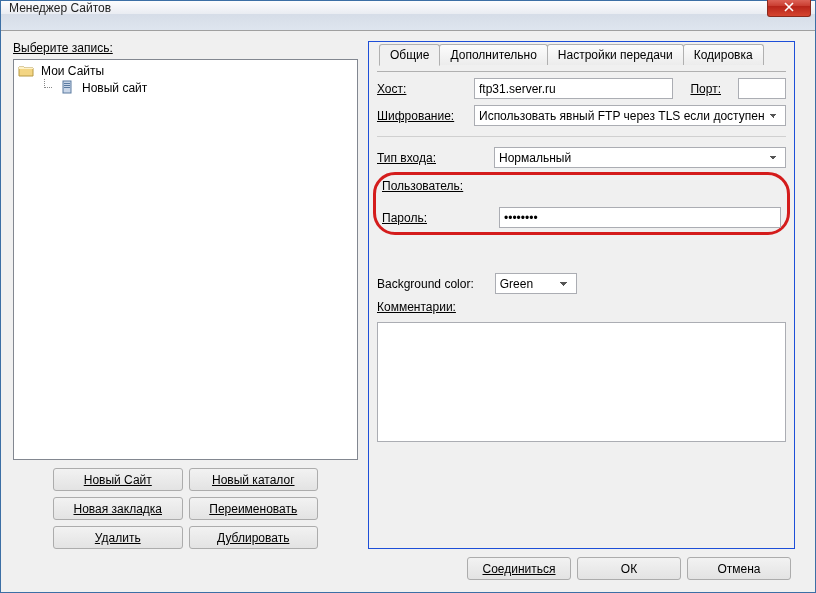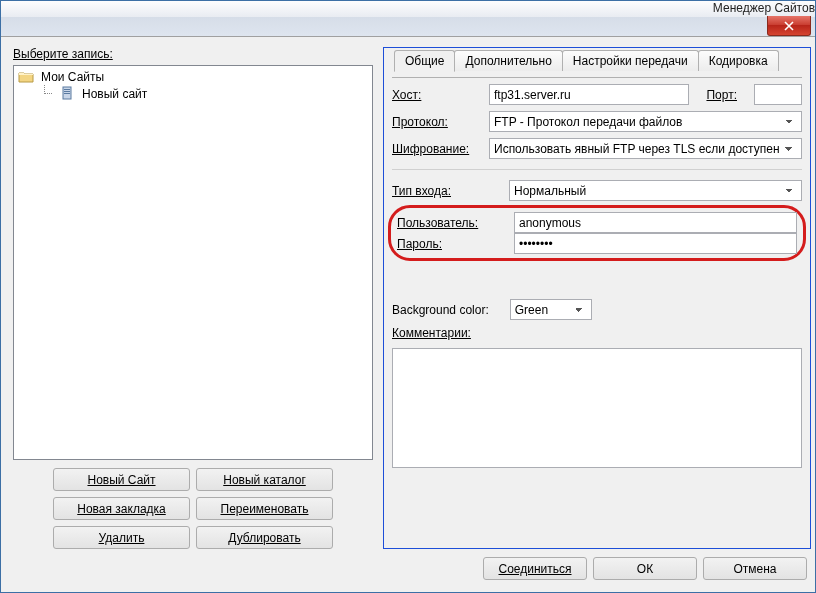--- a/index.html
+++ b/index.html
@@ -1,22 +1,22 @@
 <!DOCTYPE html>
 <html><head>
 <meta charset="utf-8">
 <style>
   * { box-sizing: border-box; font-family: "Segoe UI", Tahoma, sans-serif; font-size: 12px; }
   body { margin: 0; background: #5a7aa0; display: flex; align-items: center; justify-content: center; height: 100vh; }
   .window { width: 816px; height: 593px; background: #f0f0f0; border: 1px solid #3c6fa5; box-shadow: 0 4px 20px rgba(0,0,0,0.4); display: flex; flex-direction: column; }
-  .titlebar { height: 36px; background: linear-gradient(to bottom, #fdfdfe 0%, #e9ecf2 45%, #d6dde8 46%, #dee5ef 100%); border-bottom: 1px solid #a0a0a0; display: flex; align-items: flex-end; padding-left: 8px; flex-direction: column; }
+  .titlebar { height: 30px; background: linear-gradient(to bottom, #fdfdfe 0%, #e9ecf2 45%, #d6dde8 46%, #dee5ef 100%); border-bottom: 1px solid #a0a0a0; display: flex; align-items: flex-start; padding-left: 8px; }
   .titlebar-text { flex: 1; color: #222; }
   .close-btn { width: 44px; height: 20px; margin-right: 4px; margin-top: -4px; background: linear-gradient(to bottom, #e67469 0%, #c83b2e 49%, #b8251a 50%, #d5442f 100%); border: 1px solid #8a2a1d; border-top: none; border-radius: 0 0 3px 3px; color: #fff; display: flex; align-items: center; justify-content: center; cursor: default; }
   .close-btn svg { width: 10px; height: 10px; }
-  .body { flex: 1; padding: 10px 4px 12px 12px; display: flex; flex-direction: column; gap: 8px; }
+  .body { flex: 1; padding: 10px 20px 12px 12px; display: flex; flex-direction: column; gap: 8px; }
   .top { flex: 1; display: flex; gap: 10px; }
   .left { width: 360px; display: flex; flex-direction: column; }
   .left-label { margin-bottom: 4px; }
   .tree { flex: 1; background: #fff; border: 1px solid #828790; padding: 2px; overflow: auto; }
   .tree-row { display: flex; align-items: center; height: 17px; gap: 7px; padding-left: 2px; }
   .tree-row.indent { padding-left: 22px; }
   .dotted { width: 14px; height: 17px; position: relative; }
   .dotted::before { content: ""; position: absolute; left: 6px; top: 0; height: 9px; border-left: 1px dotted #888; }
   .dotted::after { content: ""; position: absolute; left: 6px; top: 8px; width: 8px; border-top: 1px dotted #888; }
   .folder-icon, .server-icon { width: 16px; height: 16px; }
@@ -110,41 +110,36 @@
         </div>
         <div class="tab-body">
 
           <div class="row">
             <span class="lbl under">Хост:</span>
             <input class="txt" value="ftp31.server.ru" style="">
             <span class="under">Порт:</span>
             <input class="port-input" value="" style="">
           </div>
 
-          <div class="row">
-            <span class="lbl under">Протокол:</span>
-            <select class="sel"><option>FTP - Протокол передачи файлов</option></select>
-          </div>
 
           <div class="row">
             <span class="lbl under">Шифрование:</span>
             <select class="sel"><option>Использовать явный FTP через TLS если доступен</option></select>
           </div>
 
           <div class="sep"></div>
 
           <div class="row">
             <span class="lbl2 under">Тип входа:</span>
             <select class="sel"><option>Нормальный</option></select>
           </div>
 
           <div class="highlight">
-            <div class="row" style="margin-bottom:0;">
+            <div class="row" style="margin-bottom:14px;">
               <span class="lbl2 under">Пользователь:</span>
-              <input class="txt" value="anonymous" style="">
             </div>
             <div class="row">
               <span class="lbl2 under">Пароль:</span>
               <input class="txt" value="••••••••" style="">
             </div>
           </div>
 
           <div style="height:28px;"></div>
 
           <div class="row">

